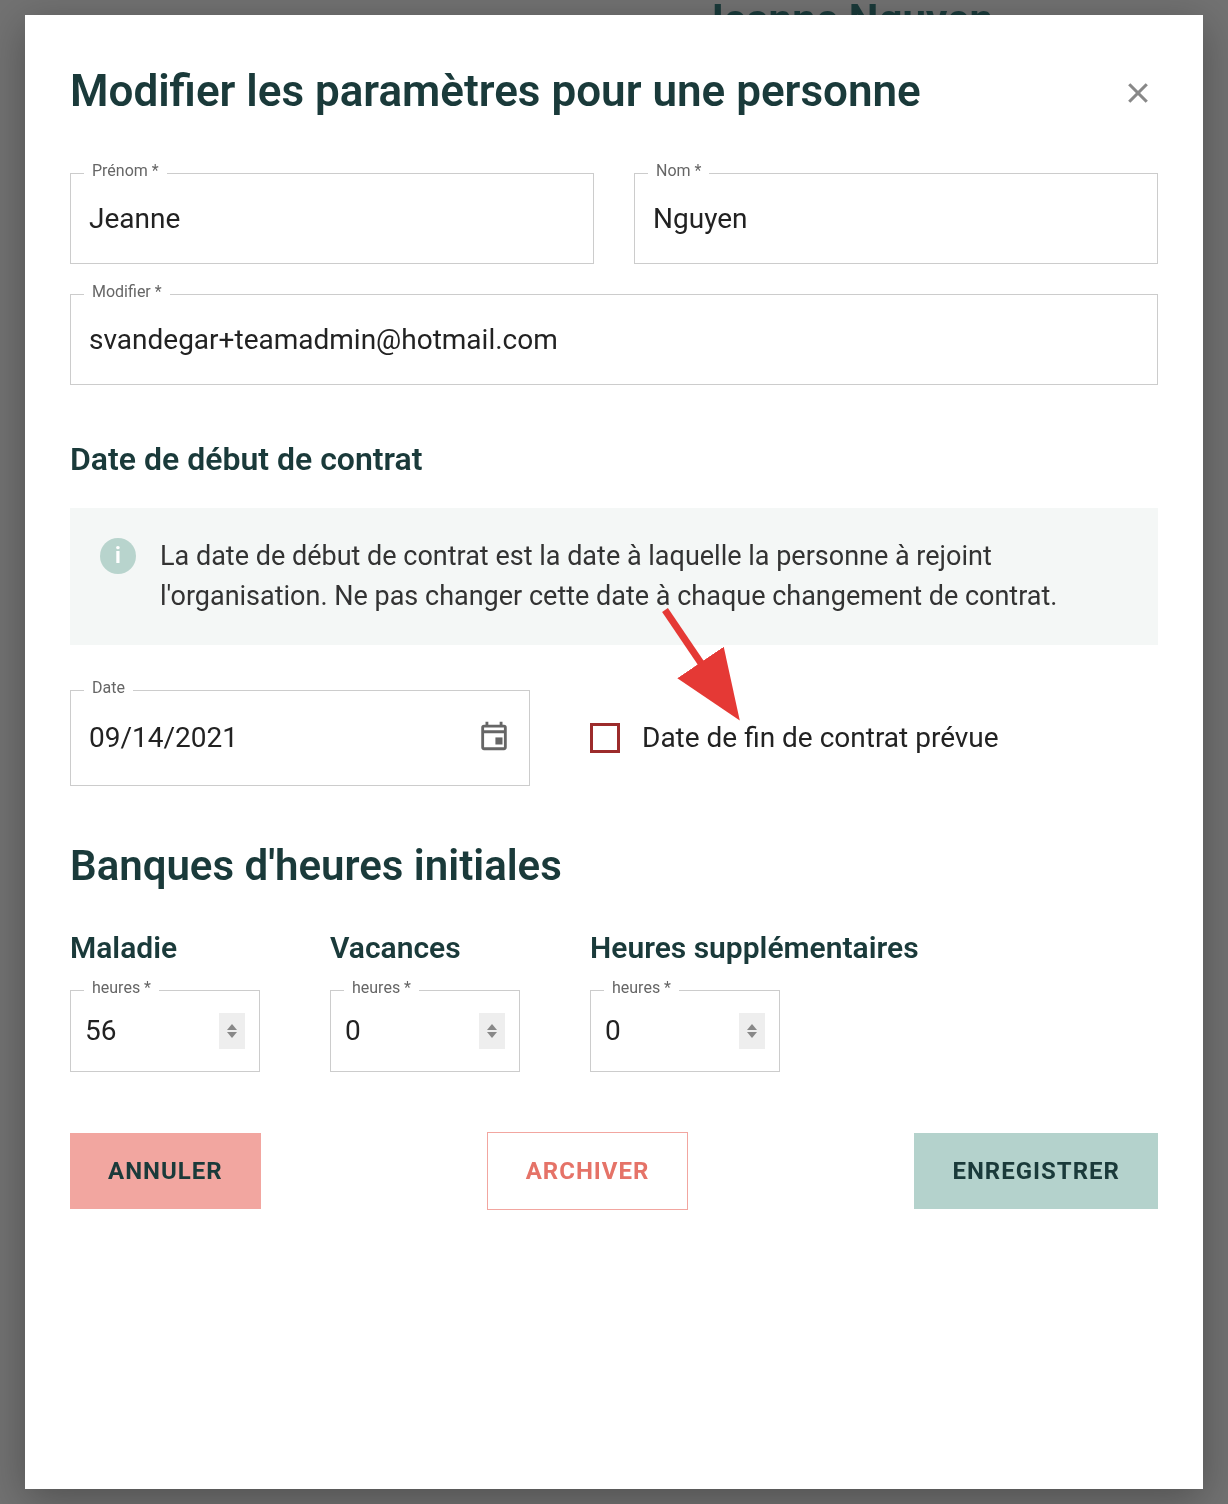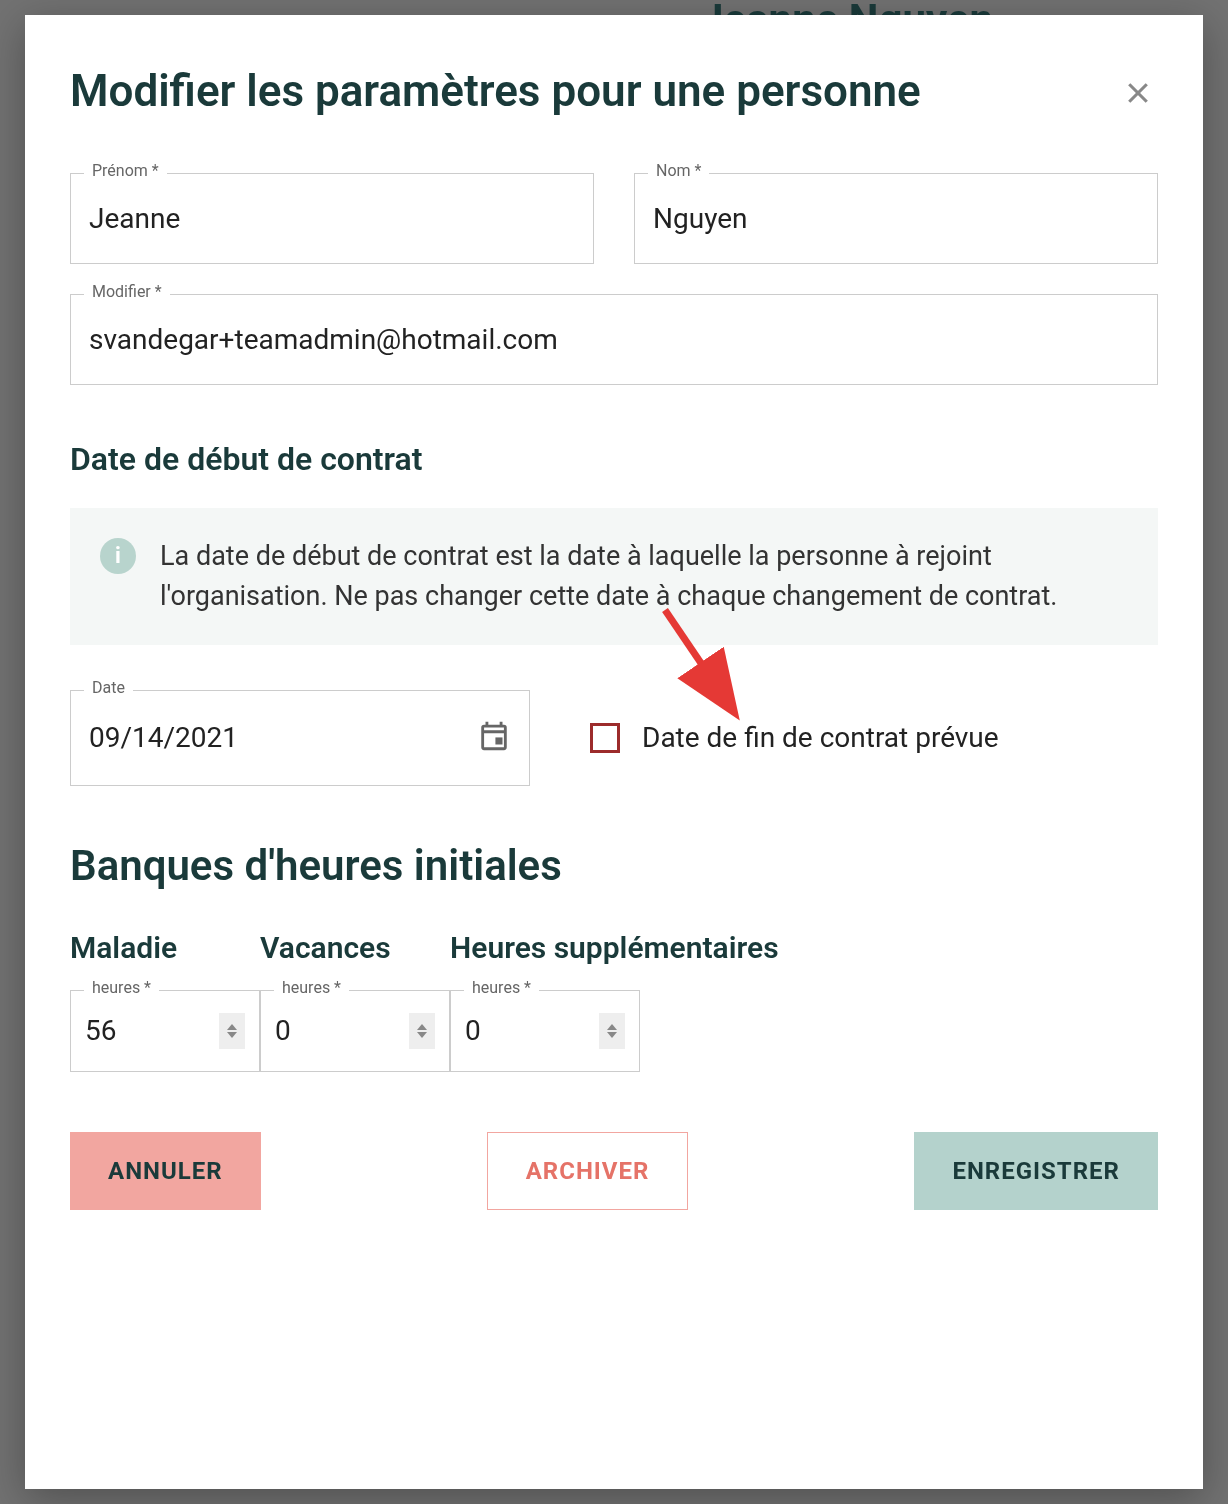--- a/index.html
+++ b/index.html
@@ -175,20 +175,21 @@
     .arrow-annotation {
       position: absolute;
       left: 580px;
       top: -95px;
       pointer-events: none;
     }
     .arrow-annotation svg { width: 120px; height: 140px; }
 
     .hour-banks {
       display: flex;
+      gap: 70px;
     }
     .bank {
       display: flex;
       flex-direction: column;
     }
     .bank-label {
       font-size: 30px;
       font-weight: 600;
       color: #1a3a3a;
       margin-bottom: 25px;
@@ -226,20 +227,21 @@
       border-left: 5px solid transparent;
       border-right: 5px solid transparent;
     }
     .stepper-up { border-bottom: 6px solid #888; }
     .stepper-down { border-top: 6px solid #888; }
 
     .actions {
       margin-top: 60px;
       display: flex;
       justify-content: space-between;
+      align-items: center;
     }
     .btn {
       border: none;
       padding: 24px 38px;
       font-size: 24px;
       font-weight: 700;
       letter-spacing: 1px;
       cursor: pointer;
       font-family: inherit;
     }

